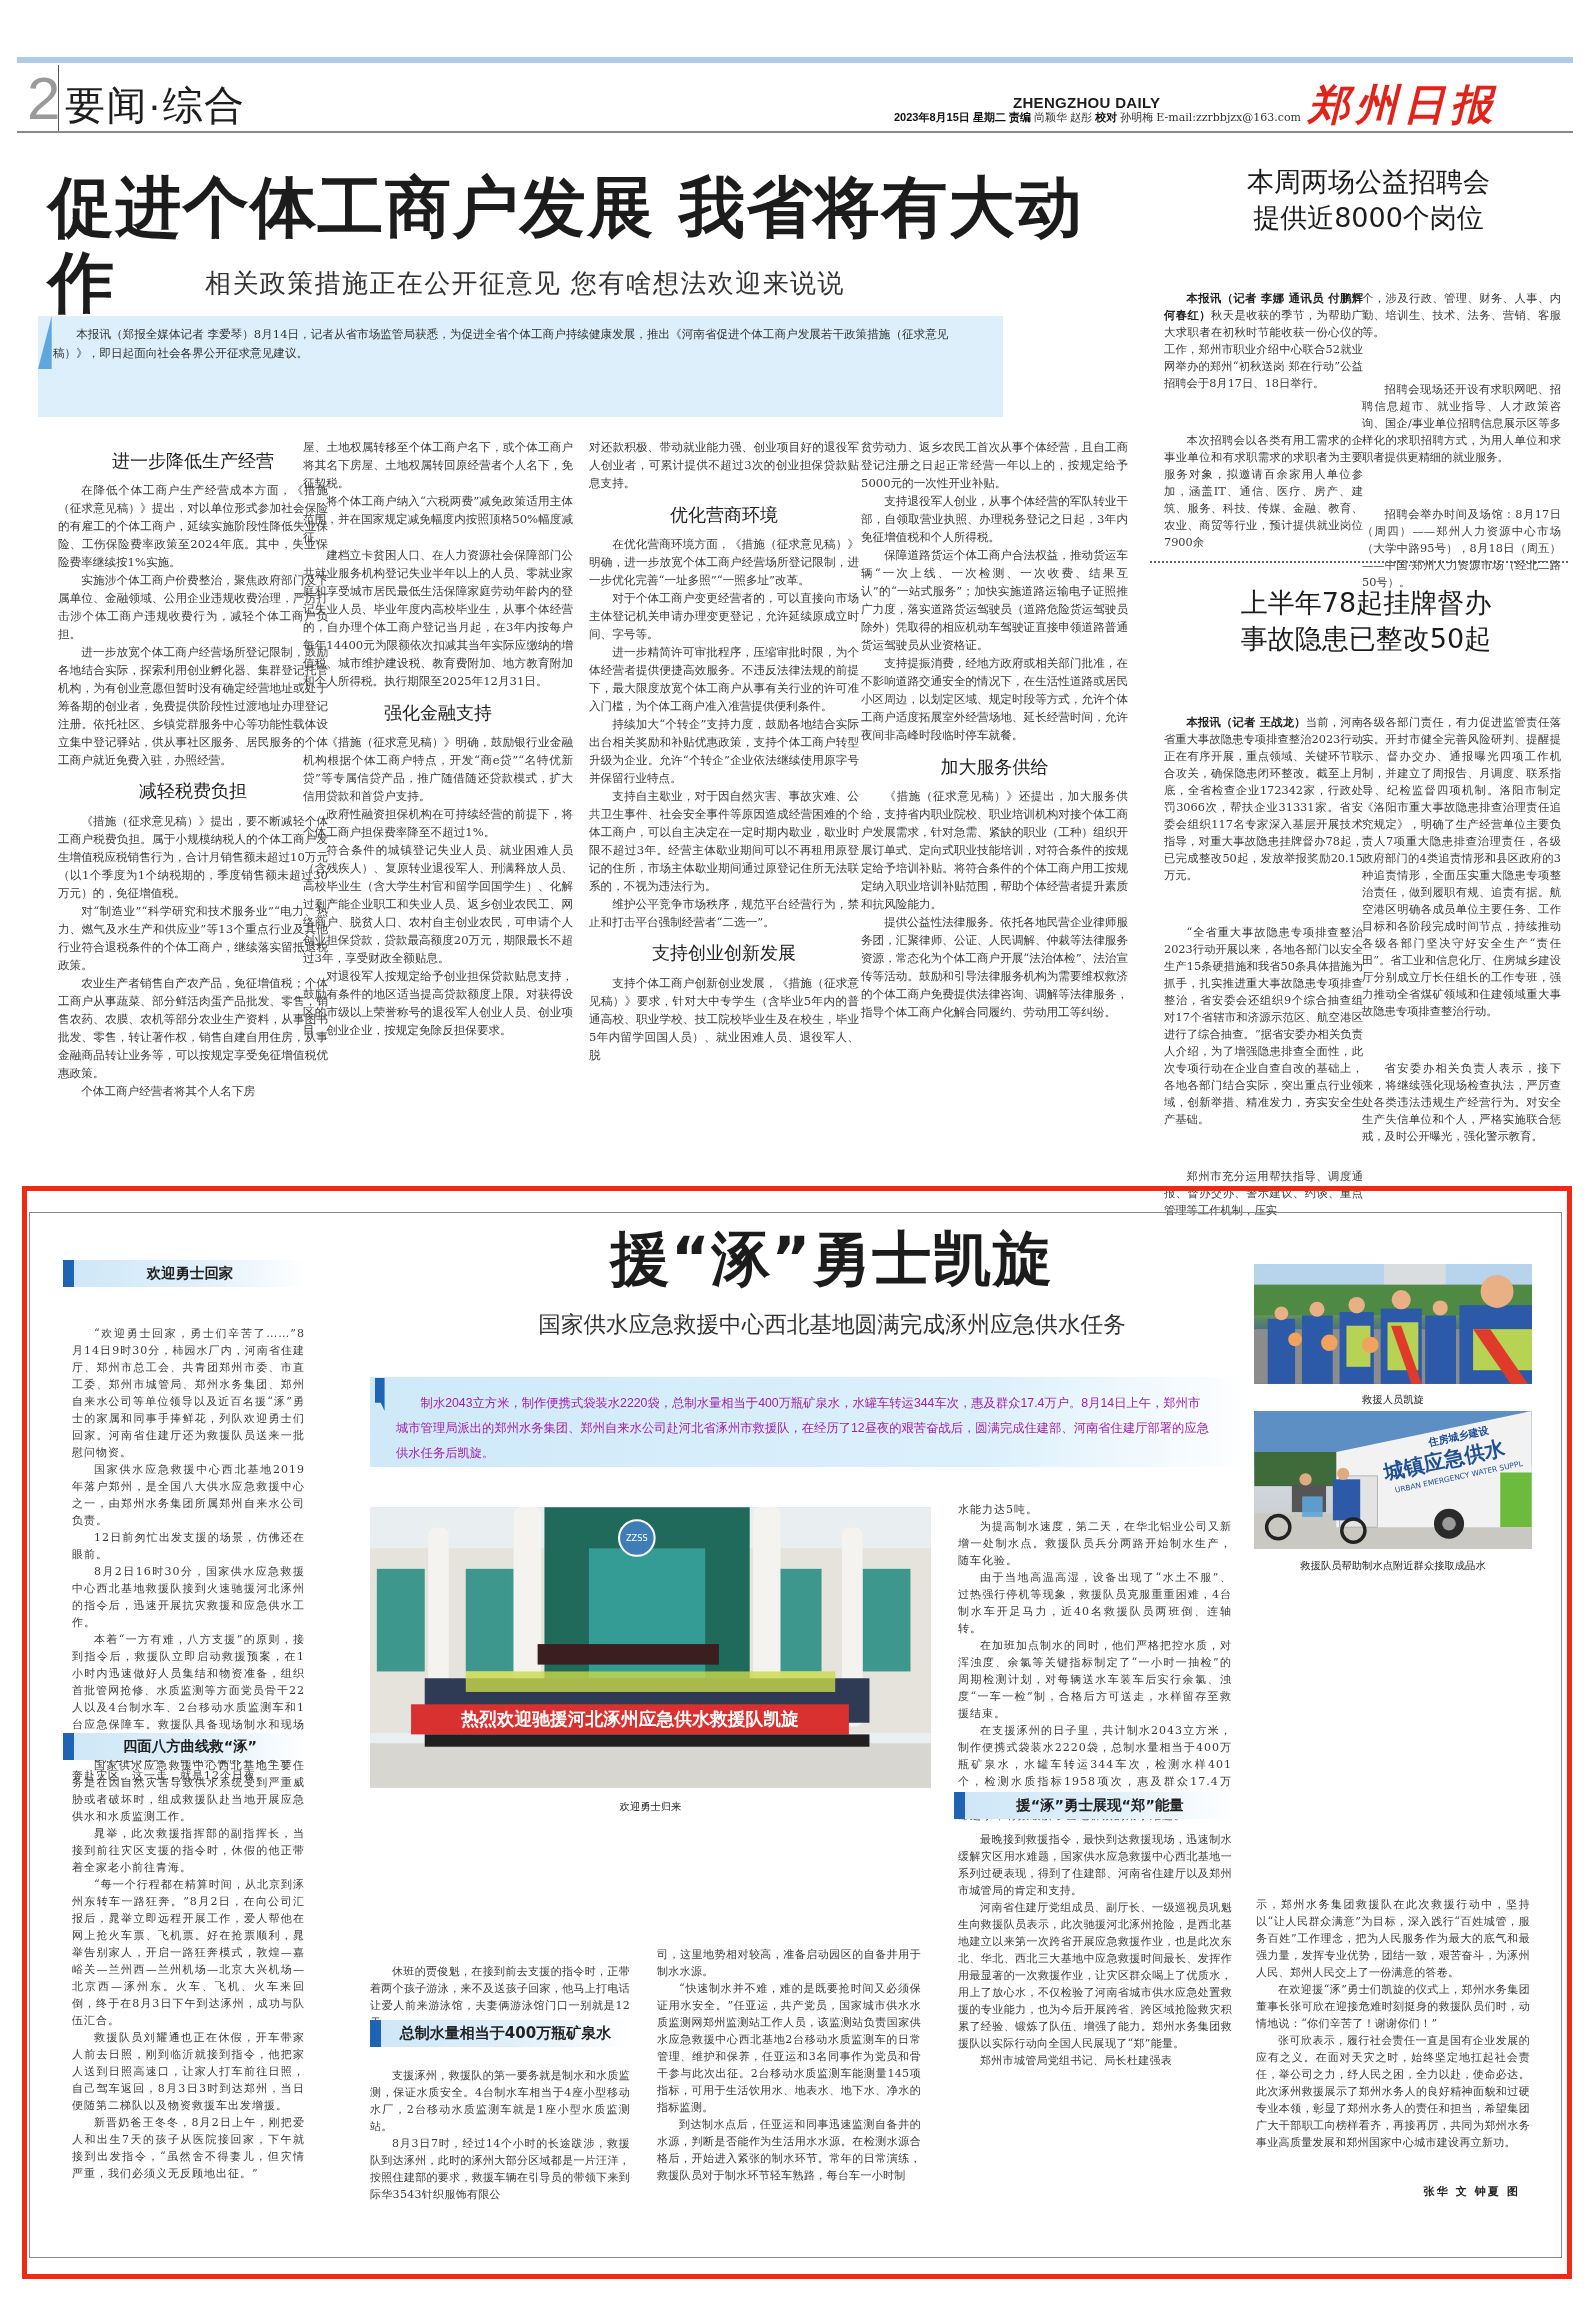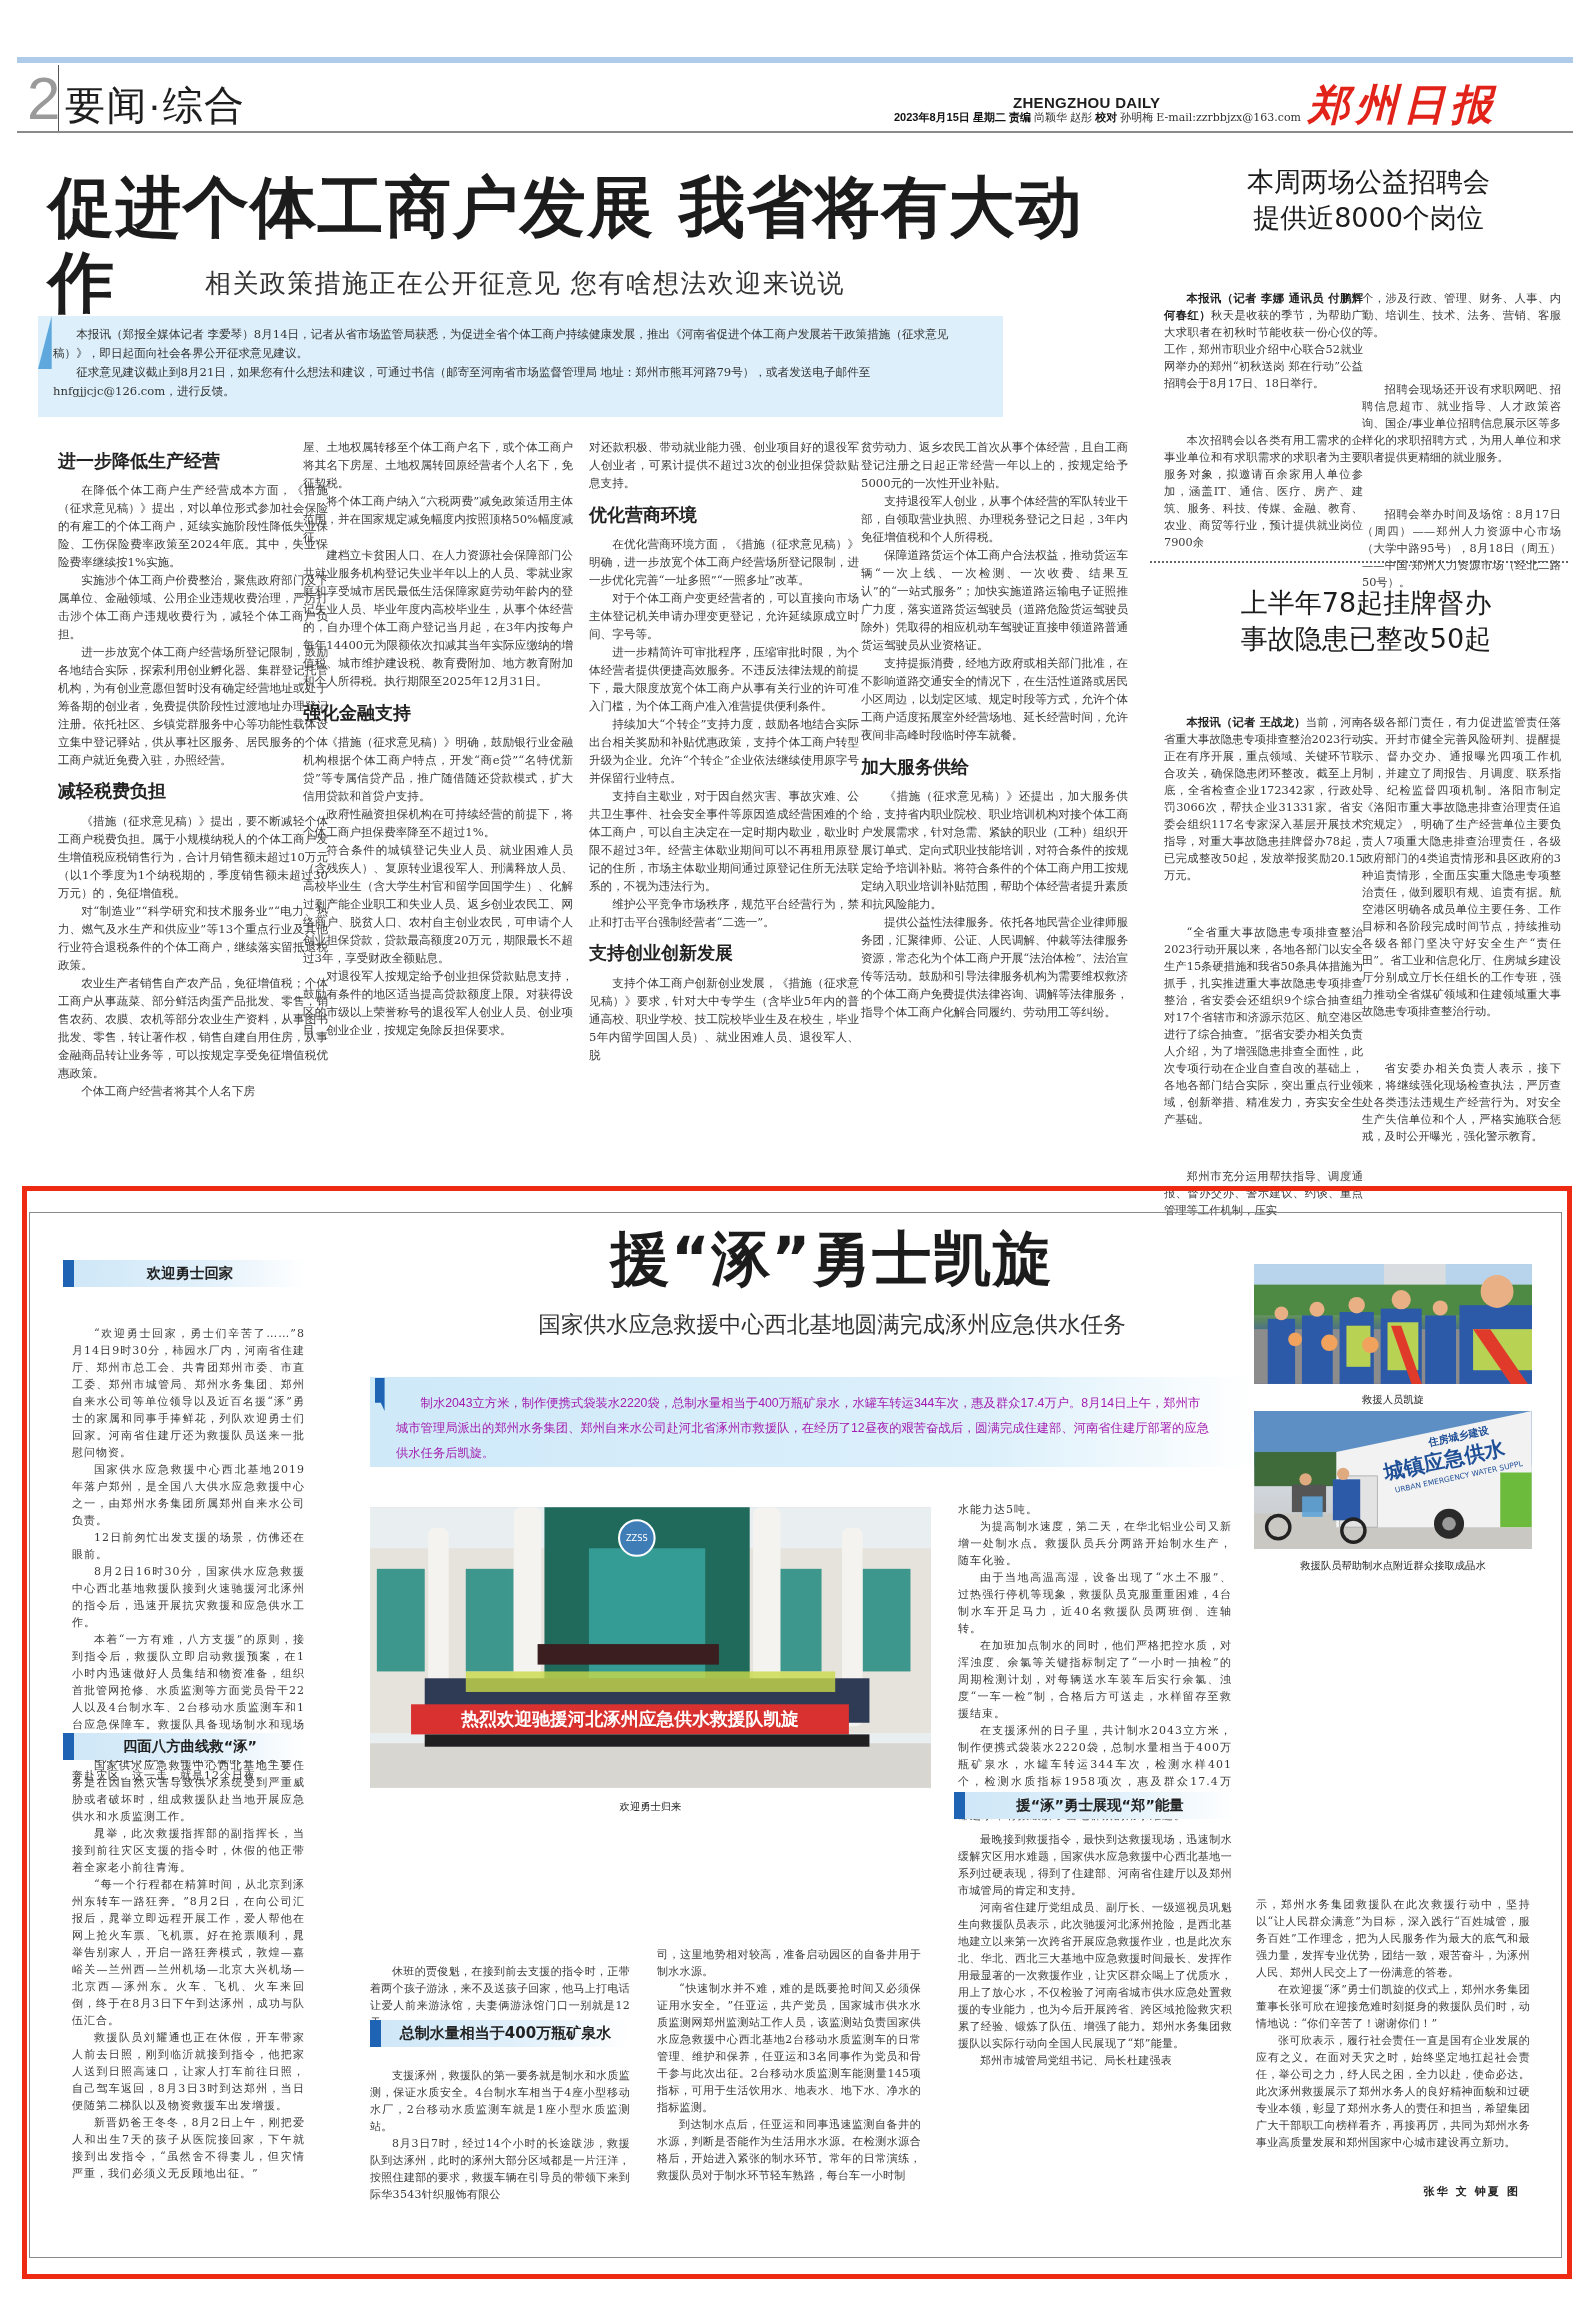--- a/index.html
+++ b/index.html
@@ -22,21 +22,21 @@
   
   .lead-title { left: 48px; top: 170px; width: 1041px; font-size: 66px; font-weight: bold; line-height: 75px; color: #1c1c1c; font-family: "DejaVu Sans", sans-serif; letter-spacing: 1.4px; }
   .lead-sub { left: 205px; top: 266px; width: 753px; font-size: 26px; line-height: 34px; color: #333; font-family: "DejaVu Sans", sans-serif; letter-spacing: 1.4px; }
   .lead-box { left: 38px; top: 316px; width: 965px; height: 101px; background: #dceffa; }
   .lead-box-tab { left: 38px; top: 316px; width: 13.7px; height: 53px; background: #5ea8de; clip-path: polygon(100% 0, 100% 100%, 0 100%); }
   .lead-box-text { left: 53px; top: 325px; width: 931px; font-size: 11.6px; line-height: 19px; color: #333; }
   .lead-box-text p { text-indent: 2em; }
 
   .col { font-size: 11.6px; line-height: 18px; color: #3a3a3a; text-align: justify; }
   .col p { text-indent: 2em; }
-  .col h3 { font-family: "DejaVu Sans", sans-serif; font-size: 18px; font-weight: bold; color: #222; margin: 9.6px 0 8.2px; line-height: 25px; text-indent: 0; }
+  .col h3 { font-family: "DejaVu Sans", sans-serif; font-size: 18px; font-weight: normal; text-align: center; color: #222; margin: 9.6px 0 8.2px; line-height: 25px; text-indent: 0; }
 
   .col1 { left: 58px; top: 438px; width: 270px; }
   .col2 { left: 303px; top: 438px; width: 270px; }
   .col3 { left: 589px; top: 438px; width: 270px; }
   .col4 { left: 852px; top: 438px; width: 274px; }
 
   
   .brief-title { font-family: "DejaVu Sans", sans-serif; font-size: 27px; font-weight: 500; line-height: 36px; color: #1c1c1c; text-align: center; }
   .rec-title { left: 1177px; top: 164px; width: 383px; }
   .rec-c1 { left: 1164px; top: 250px; width: 199px; }
@@ -111,21 +111,20 @@
 </div>
 <div class="abs logo">郑州日报</div>
 <div class="abs mast-rule"></div>
 
 <div class="abs lead-title">促进个体工商户发展 我省将有大动作</div>
 <div class="abs lead-sub">相关政策措施正在公开征意见 您有啥想法欢迎来说说</div>
 <div class="abs lead-box"></div>
 <div class="abs lead-box-tab"></div>
 <div class="abs lead-box-text">
   <p>本报讯（郑报全媒体记者 李爱琴）8月14日，记者从省市场监管局获悉，为促进全省个体工商户持续健康发展，推出《河南省促进个体工商户发展若干政策措施（征求意见稿）》，即日起面向社会各界公开征求意见建议。</p>
-  <p>征求意见建议截止到8月21日，如果您有什么想法和建议，可通过书信（邮寄至河南省市场监督管理局 地址：郑州市熊耳河路79号），或者发送电子邮件至hnfgjjcjc@126.com，进行反馈。</p>
 </div>
 
 <div class="abs col col1">
   <h3>进一步降低生产经营</h3>
   <p>在降低个体工商户生产经营成本方面，《措施（征求意见稿）》提出，对以单位形式参加社会保险的有雇工的个体工商户，延续实施阶段性降低失业保险、工伤保险费率政策至2024年底。其中，失业保险费率继续按1%实施。</p>
   <p>实施涉个体工商户价费整治，聚焦政府部门及下属单位、金融领域、公用企业违规收费治理，严厉打击涉个体工商户违规收费行为，减轻个体工商户负担。</p>
   <p>进一步放宽个体工商户经营场所登记限制，鼓励各地结合实际，探索利用创业孵化器、集群登记托管机构，为有创业意愿但暂时没有确定经营地址或处于筹备期的创业者，免费提供阶段性过渡地址办理登记注册。依托社区、乡镇党群服务中心等功能性载体设立集中登记驿站，供从事社区服务、居民服务的个体工商户就近免费入驻，办照经营。</p>
   <h3>减轻税费负担</h3>
   <p>《措施（征求意见稿）》提出，要不断减轻个体工商户税费负担。属于小规模纳税人的个体工商户发生增值税应税销售行为，合计月销售额未超过10万元（以1个季度为1个纳税期的，季度销售额未超过30万元）的，免征增值税。</p>
   <p>对“制造业”“科学研究和技术服务业”“电力、热力、燃气及水生产和供应业”等13个重点行业及其他行业符合退税条件的个体工商户，继续落实留抵退税政策。</p>

